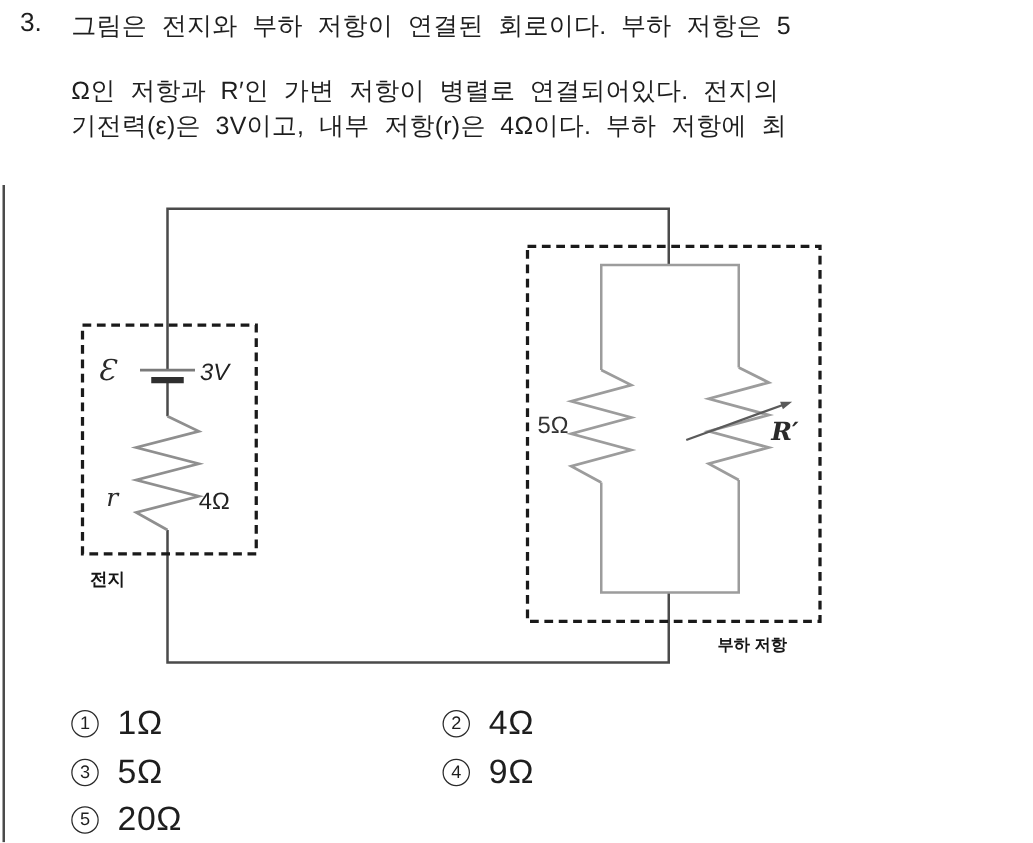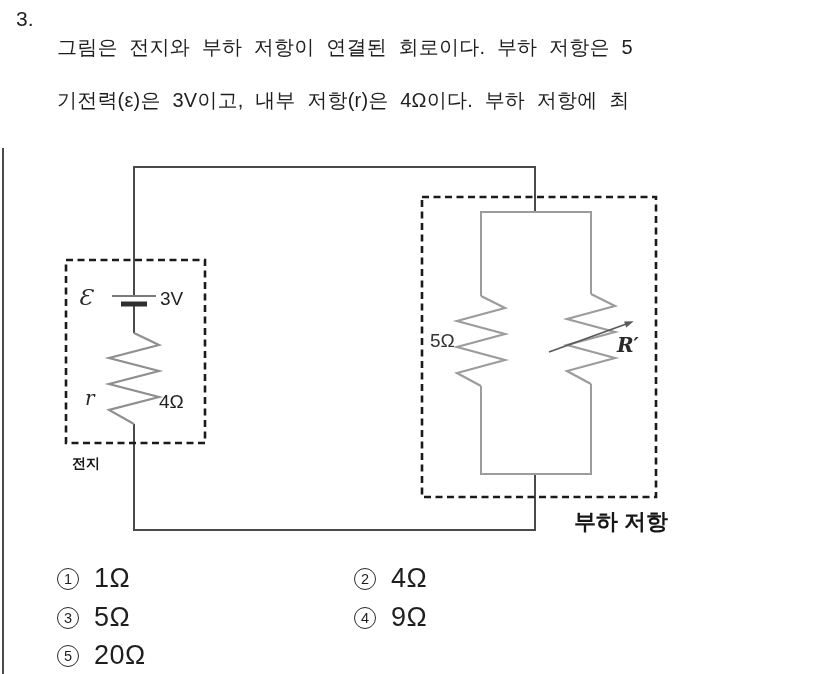--- a/index.html
+++ b/index.html
@@ -3,34 +3,34 @@
 <meta charset="utf-8">
 <style>
   html,body{margin:0;padding:0;background:#fff;}
   .page{
     position:relative;width:826px;height:674px;background:#ffffff;overflow:hidden;
     font-family:"Liberation Sans","DejaVu Sans",sans-serif;color:#1e1e1e;
   }
   .edge-line{position:absolute;left:2px;top:148px;width:2px;height:526px;background:#4b4b4b;}
   .q-num{position:absolute;left:16px;top:7px;font-size:21px;}
   .q-line{position:absolute;left:57px;font-size:20px;letter-spacing:.2px;word-spacing:6px;white-space:nowrap;}
-  .l1{top:7px;margin-top:27px;}
+  .l1{top:7px;}
   .l2{top:59px;}
   .l3{top:87px;}
   .l4{top:116px;}
   svg.circuit{position:absolute;left:0;top:0;}
   .lbl{position:absolute;white-space:nowrap;}
   .lbl-emf{left:78px;top:284px;font:italic 23px "DejaVu Serif",serif;color:#2a2a2a;}
-  .lbl-3v{left:160px;top:288px;font-size:19px;color:#222;}
+  .lbl-3v{left:160px;top:288px;font-size:19px;color:#222;font-style:italic;}
   .lbl-r{left:85px;top:386px;font:italic 20px "DejaVu Serif",serif;color:#2a2a2a;}
   .lbl-4ohm{left:159px;top:391px;font-size:19px;color:#222;}
   .lbl-battery{left:72px;top:455px;font-size:14px;font-weight:bold;color:#161616;}
   .lbl-5ohm{left:430px;top:330px;font-size:19px;color:#333;}
   .lbl-rprime{left:617px;top:333px;font:bold italic 20px "DejaVu Serif",serif;color:#2a2a2a;}
-  .lbl-load{left:574px;top:507px;font-size:22px;font-weight:bold;color:#161616;}
+  .lbl-load{left:574px;top:507px;font-size:13px;font-weight:bold;color:#161616;}
   .opt{position:absolute;display:flex;align-items:center;gap:15px;cursor:default;}
   .opt-circle{
     width:22px;height:22px;border:1.6px solid #2a2a2a;border-radius:50%;
     display:flex;align-items:center;justify-content:center;
     font-size:14.5px;color:#1e1e1e;box-sizing:border-box;
   }
   .opt-label{font-size:27px;letter-spacing:.5px;color:#1e1e1e;}
   .o1{left:57px;top:563px;}
   .o2{left:354px;top:563px;}
   .o3{left:57px;top:602px;}
@@ -39,20 +39,21 @@
 </style>
 </head>
 <body>
 
 <div class="page">
 
   <div class="edge-line"></div>
 
   <div class="q-num">3.</div>
   <div class="q-line l1">그림은 전지와 부하 저항이 연결된 회로이다. 부하 저항은 5</div>
+  <div class="q-line l2">Ω인 저항과 R′인 가변 저항이 병렬로 연결되어있다. 전지의</div>
   <div class="q-line l3">기전력(ε)은 3V이고, 내부 저항(r)은 4Ω이다. 부하 저항에 최</div>
 
   <svg class="circuit" width="826" height="674" viewBox="0 0 826 674">
 
     <path d="M134,296 L134,167 L535,167 L535,212" fill="none" stroke="#4a4a4a" stroke-width="2"></path>
     <path d="M134,424 L134,530 L535,530 L535,474" fill="none" stroke="#4a4a4a" stroke-width="2"></path>
     <path d="M134,305 L134,333" fill="none" stroke="#4a4a4a" stroke-width="2"></path>
 
     <line x1="112" y1="296" x2="156" y2="296" stroke="#7a7a7a" stroke-width="2.2"></line>
     <line x1="121" y1="304" x2="147" y2="304" stroke="#2f2f2f" stroke-width="5"></line>

